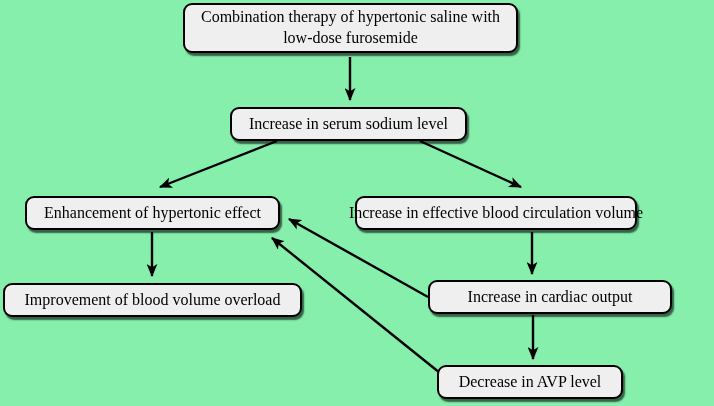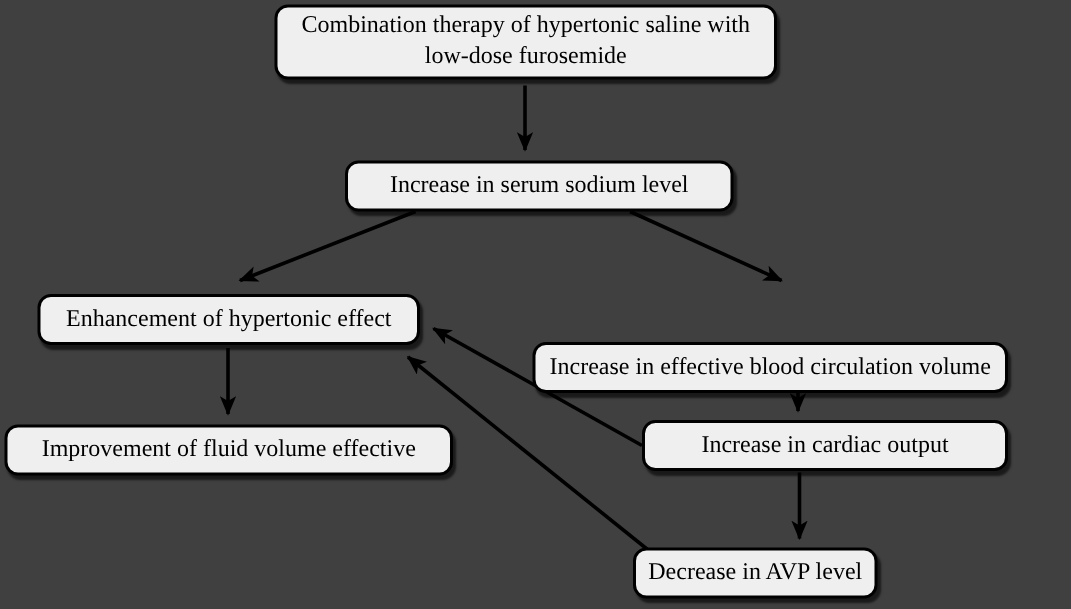--- a/index.html
+++ b/index.html
@@ -4,21 +4,21 @@
 <style>
   html, body {
     margin: 0;
     padding: 0;
     background: #ffffff;
   }
   .stage {
     position: relative;
     width: 714px;
     height: 406px;
-    background: #404040;
+    background: #86efac;
     font-family: "Liberation Serif", "DejaVu Serif", serif;
     overflow: hidden;
   }
   svg.edges {
     position: absolute;
     left: 0;
     top: 0;
     width: 714px;
     height: 406px;
     pointer-events: none;
@@ -42,26 +42,26 @@
     justify-content: center;
     text-align: center;
     white-space: nowrap;
     padding: 0 4px;
   }
   .node.wrap {
     white-space: normal;
     padding: 0 10px;
   }
   #node-combination { left: 183px; top: 3px;   width: 335px; height: 50px; }
-  #node-serum       { left: 230px; top: 107px; width: 259px; height: 34px; }
+  #node-serum       { left: 230px; top: 107px; width: 237px; height: 34px; }
   #node-diuretics   { left: 25px;  top: 196px; width: 255px; height: 34px; }
-  #node-circulation { left: 355px; top: 196px; width: 317px; height: 34px; margin-top: 32px; }
+  #node-circulation { left: 355px; top: 196px; width: 282px; height: 34px; }
   #node-overload    { left: 3px;   top: 283px; width: 299px; height: 34px; }
   #node-cardiac     { left: 428px; top: 280px; width: 244px; height: 34px; }
-  #node-avp         { left: 422px; top: 365px; width: 163px; height: 34px; }
+  #node-avp         { left: 437px; top: 365px; width: 186px; height: 34px; }
 </style>
 </head>
 <body>
 
 <div class="stage">
 
   <svg class="edges" viewBox="0 0 714 406">
     <defs>
       <marker id="arrowhead" markerUnits="userSpaceOnUse" viewBox="0 0 12 10" markerWidth="13" markerHeight="11" refX="11" refY="5" orient="auto">
         <path d="M0,0 L12,5 L0,10 L3,5 Z" fill="#000000"></path>
@@ -74,17 +74,17 @@
     <line x1="532" y1="232" x2="532" y2="274" marker-end="url(#arrowhead)"></line>
     <line x1="533" y1="315" x2="533" y2="359" marker-end="url(#arrowhead)"></line>
     <line x1="428" y1="297" x2="289" y2="219" marker-end="url(#arrowhead)"></line>
     <line x1="445" y1="377" x2="272" y2="238" marker-end="url(#arrowhead)"></line>
   </svg>
 
   <div class="node wrap" id="node-combination">Combination therapy of hypertonic saline with low-dose furosemide</div>
   <div class="node" id="node-serum">Increase in serum sodium level</div>
   <div class="node" id="node-diuretics">Enhancement of hypertonic effect</div>
   <div class="node" id="node-circulation">Increase in effective blood circulation volume</div>
-  <div class="node" id="node-overload">Improvement of fluid volume effective</div>
+  <div class="node" id="node-overload">Improvement of blood volume overload</div>
   <div class="node" id="node-cardiac">Increase in cardiac output</div>
   <div class="node" id="node-avp">Decrease in AVP level</div>
 
 </div>
 
 </body></html>

